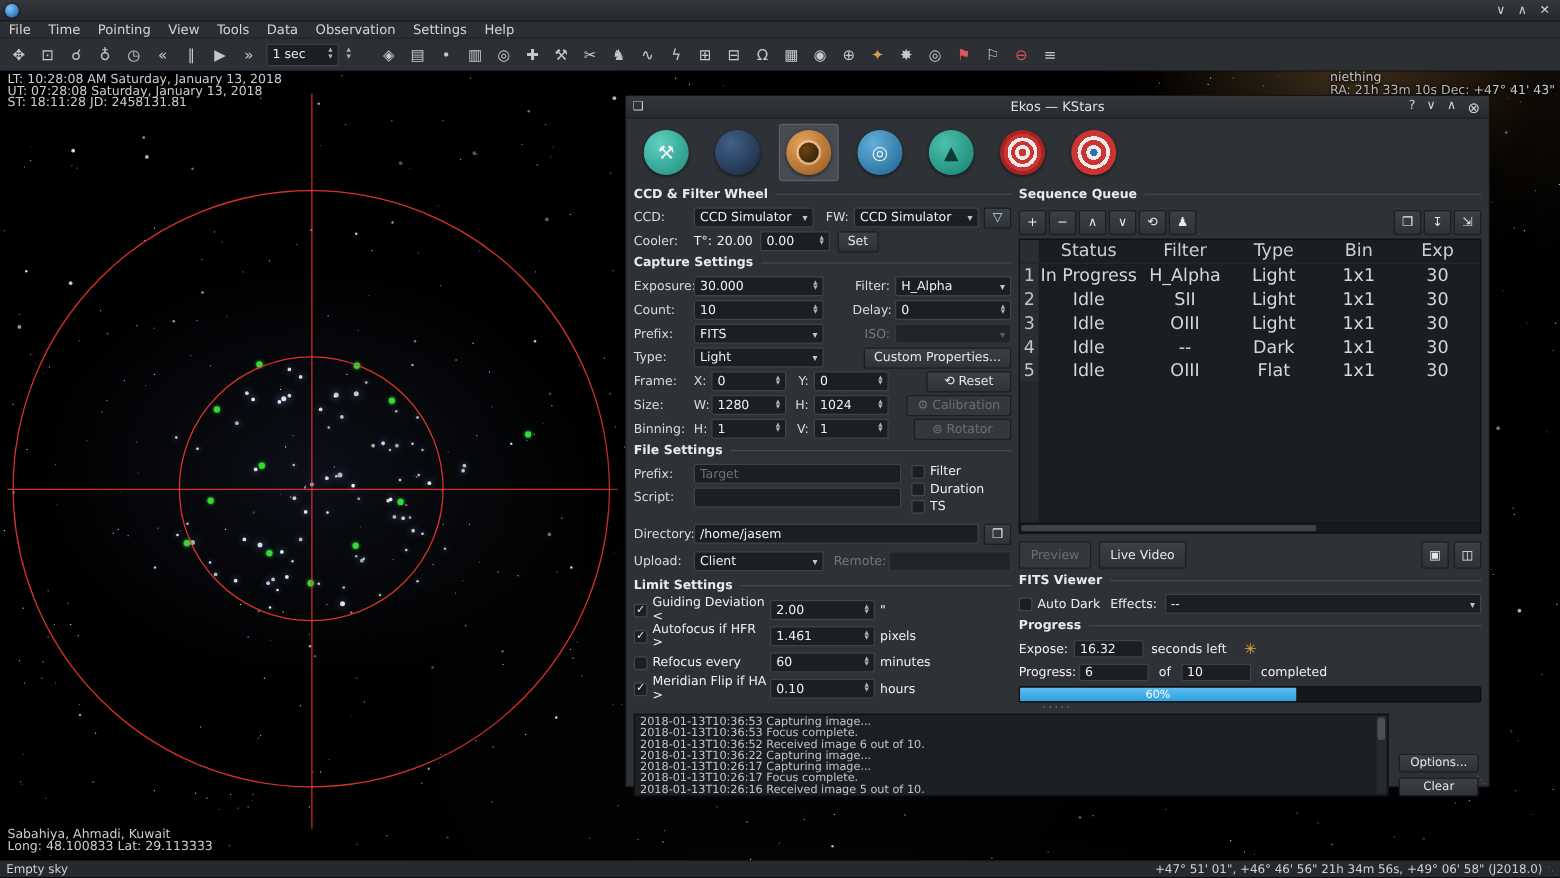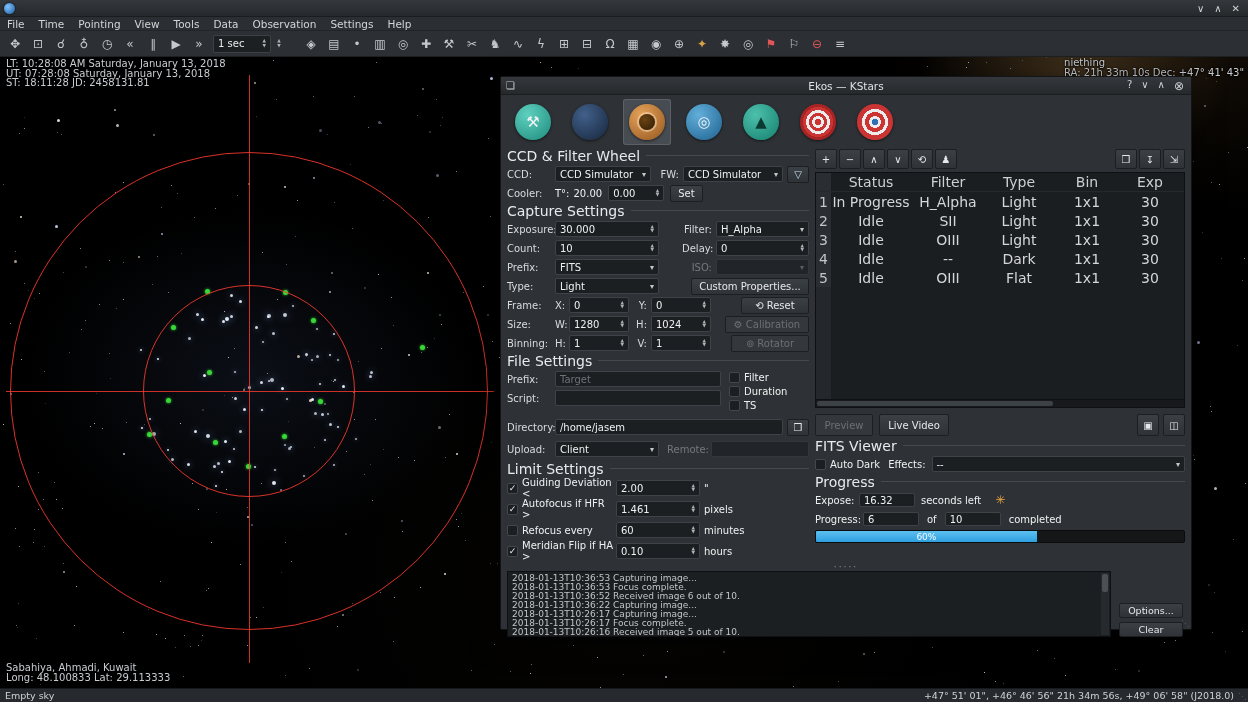--- a/index.html
+++ b/index.html
@@ -78,21 +78,21 @@
     background:radial-gradient(circle at 35% 35%,#6b4412,#2e1c06);box-shadow:0 0 0 2px rgba(255,230,200,.5)}
   .m-focus{background:radial-gradient(circle at 35% 30%,#62aeda,#1e618f)}
   .m-mount{background:radial-gradient(circle at 35% 30%,#4dc0ac,#14806e);color:#0c3a33}
   .m-guide{background:radial-gradient(circle,#cc3434 0 3px,#ececec 3px 6px,#cc3434 6px 9px,#ececec 9px 12px,#cc3434 12px 15px,#a82424 15px)}
   .m-align{background:radial-gradient(circle,#2f6fb4 0 3px,#ececec 3px 6px,#cc3434 6px 10px,#ececec 10px 13px,#cc3434 13px)}
 
   .cols{display:flex;gap:6px}
   .lcol{width:302px;flex:none}
   .rcol{flex:1;min-width:0}
 
-  .sech{display:flex;align-items:center;gap:6px;height:13px;margin:2px 0 4px;font-size:14px;font-weight:normal;color:#e8eaec}
+  .sech{display:flex;align-items:center;gap:6px;height:13px;margin:2px 0 4px;font-size:10px;font-weight:bold;color:#e8eaec}
   .sech::after{content:"";flex:1;height:1px;background:#46494d}
 
   .frow{display:flex;align-items:center;height:16px;margin-bottom:3px;font-size:10px}
   .frow.tall{height:18px;margin-bottom:4px}
   .lbl{width:48px;flex:none;color:#d8dadc}
   .sub{color:#d8dadc;text-align:right;padding-right:4px;flex:none}
   .sub.dim,.dim{color:#74787c}
   .spacer{flex:1}
   .ml4{margin-left:4px}.ml6{margin-left:6px}.ml8{margin-left:8px}.mla{margin-left:auto}
 
@@ -1136,20 +1136,21 @@
             <span class="cb on"></span>
             <span style="width:94px">Meridian Flip if HA &gt;</span>
             <span class="spin w84">
                 <span>0.10</span>
               </span>
             <span class="ml4">hours</span>
           </div>
         </div>
 
         <div class="rcol">
+          <div class="sech">Sequence Queue</div>
 
           <div class="qtb">
             <span style="display:flex;gap:2px">
 
             <span class="btn ib">+</span>
                 <span class="btn ib">−</span>
                 <span class="btn ib">∧</span>
                 <span class="btn ib">∨</span>
                 <span class="btn ib">⟲</span>
                 <span class="btn ib">♟</span>

